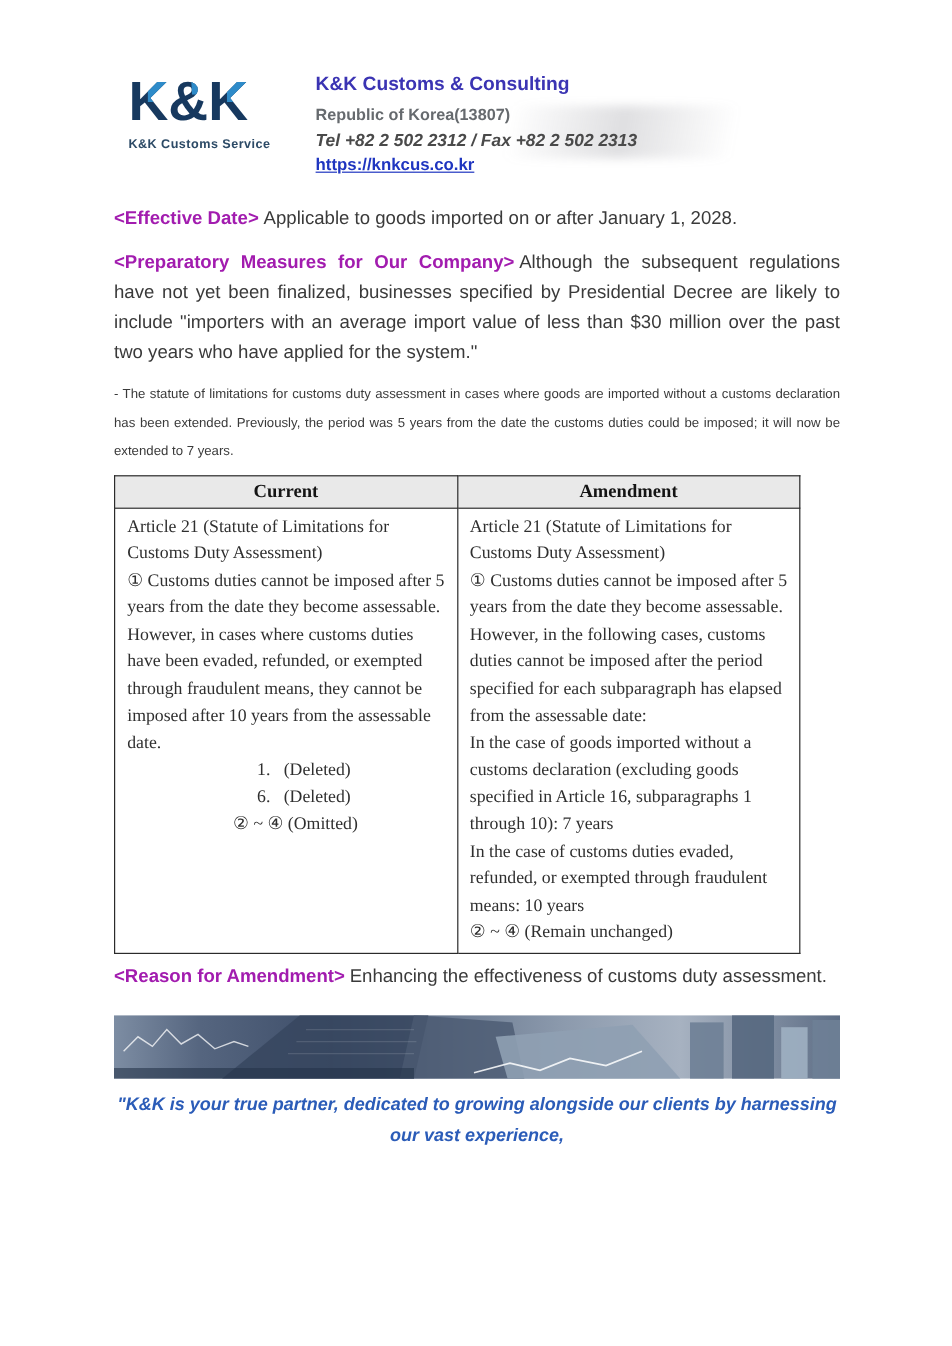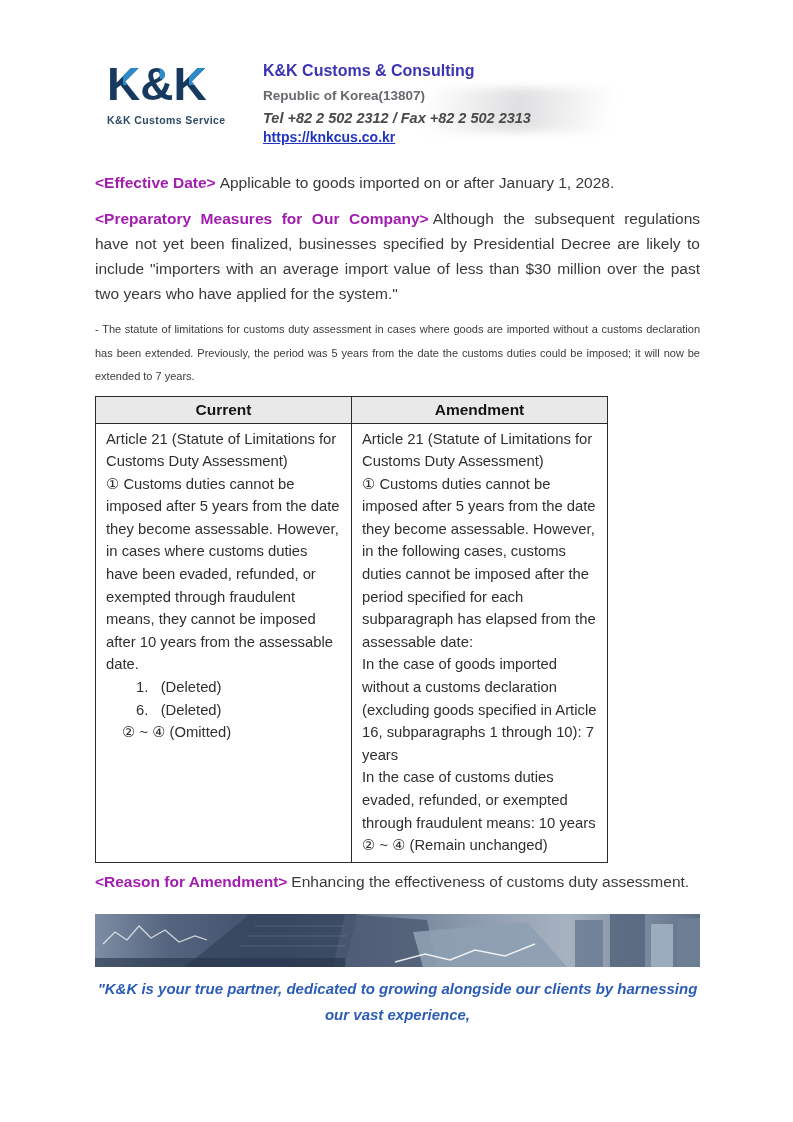--- a/index.html
+++ b/index.html
@@ -51,34 +51,35 @@
     line-height:28px; text-align:left;
   }
   .tofu {
     display:inline-block; width:9px; height:14px; border:1.4px solid #222;
     margin-right:7px; vertical-align:-1px;
   }
   .sec-intro { margin-top:12px; font-size:11px; line-height:23.5px; text-align:justify; color:#3a3a3a; }
 
   
   table.cmp {
-    margin-top:7px; width:513px; border-collapse:collapse; table-layout:fixed;
+    margin-top:7px; width:572px; border-collapse:collapse; table-layout:fixed;
     border:1.6px solid #2b2b2b;
+    font-family:Liberation Serif, serif;
   }
   table.cmp th {
     background:#e9e9e9; border:1px solid #2b2b2b; height:27px;
     font-size:15.5px; font-weight:bold; color:#141414; text-align:center; vertical-align:middle;
   }
   table.cmp td {
     border:1px solid #2b2b2b; vertical-align:top;
     padding:4px 10px 5px 10px; font-size:14.8px; line-height:22.6px; color:#2f2f2f;
     text-align:left;
   }
   table.cmp td p { margin:0; }
-  .li { white-space:pre-wrap; }
+  .li { white-space:pre-wrap;text-align:center; }
   .li.num { padding-left:30px; }
   .li.circ { padding-left:16px; }
 
   .reason { margin-top:6px; }
 
   
   .banner { margin-top:20px; width:605px; height:53px; display:block; }
   .tagline-wrap { margin-top:9px; text-align:center; }
   .tagline {
     font-size:15px; font-style:italic; font-weight:600; color:#2b5cb8; line-height:26px;

